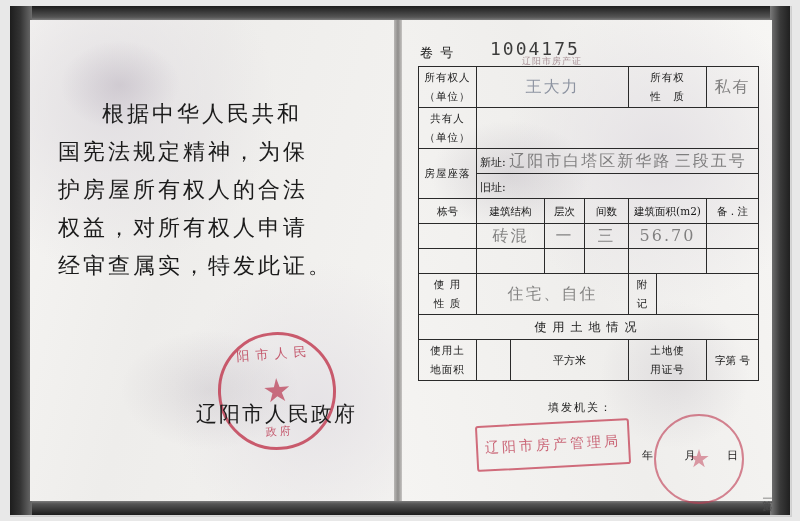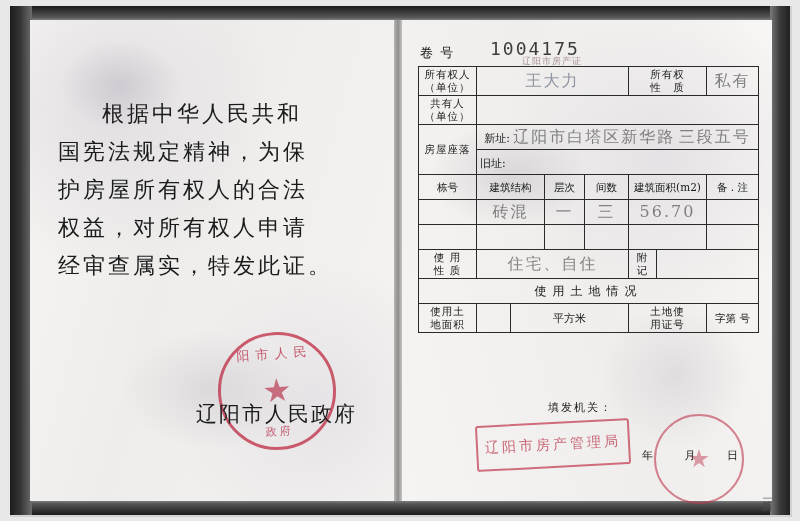--- a/index.html
+++ b/index.html
@@ -191,21 +191,21 @@
     font-family: "DejaVu Serif", serif;
     font-size: 11px;
     color: #191919;
   }
   table.grid td {
     border: 1px solid #2a2a2a;
     height: 22px;
     padding: 1px 3px;
     vertical-align: middle;
     text-align: center;
-    line-height: 13px;
+    line-height: 19px;
   }
   td.lbl { font-size: 10.5px; letter-spacing: 1px; background: transparent; }
   td.lbl2 { font-size: 10.5px; letter-spacing: 0px; }
   .hand {
     font-family: "DejaVu Serif", serif;
     color: #2a2a2a;
     opacity: .55;
     font-size: 16px;
     letter-spacing: 2px;
   }
@@ -355,21 +355,21 @@
         <td class="tall"><span class="hand">私有</span></td>
       </tr>
 
       <tr>
         <td class="lbl tall">共有人<br>（单位）</td>
         <td class="tall" colspan="7"><span class="hand"></span></td>
       </tr>
 
       <tr>
         <td class="lbl" rowspan="2">房屋座落</td>
-        <td colspan="7" style="text-align:center" class="tall">
+        <td colspan="7" style="text-align:left" class="tall">
           <span>新址:</span>
           <span class="hand">辽阳市白塔区新华路</span>
           <span class="hand">三段五号</span>
         </td>
       </tr>
       <tr>
         <td colspan="7" style="text-align:left" class="tall">
           <span>旧址:</span>
           <span class="hand"></span>
         </td>

